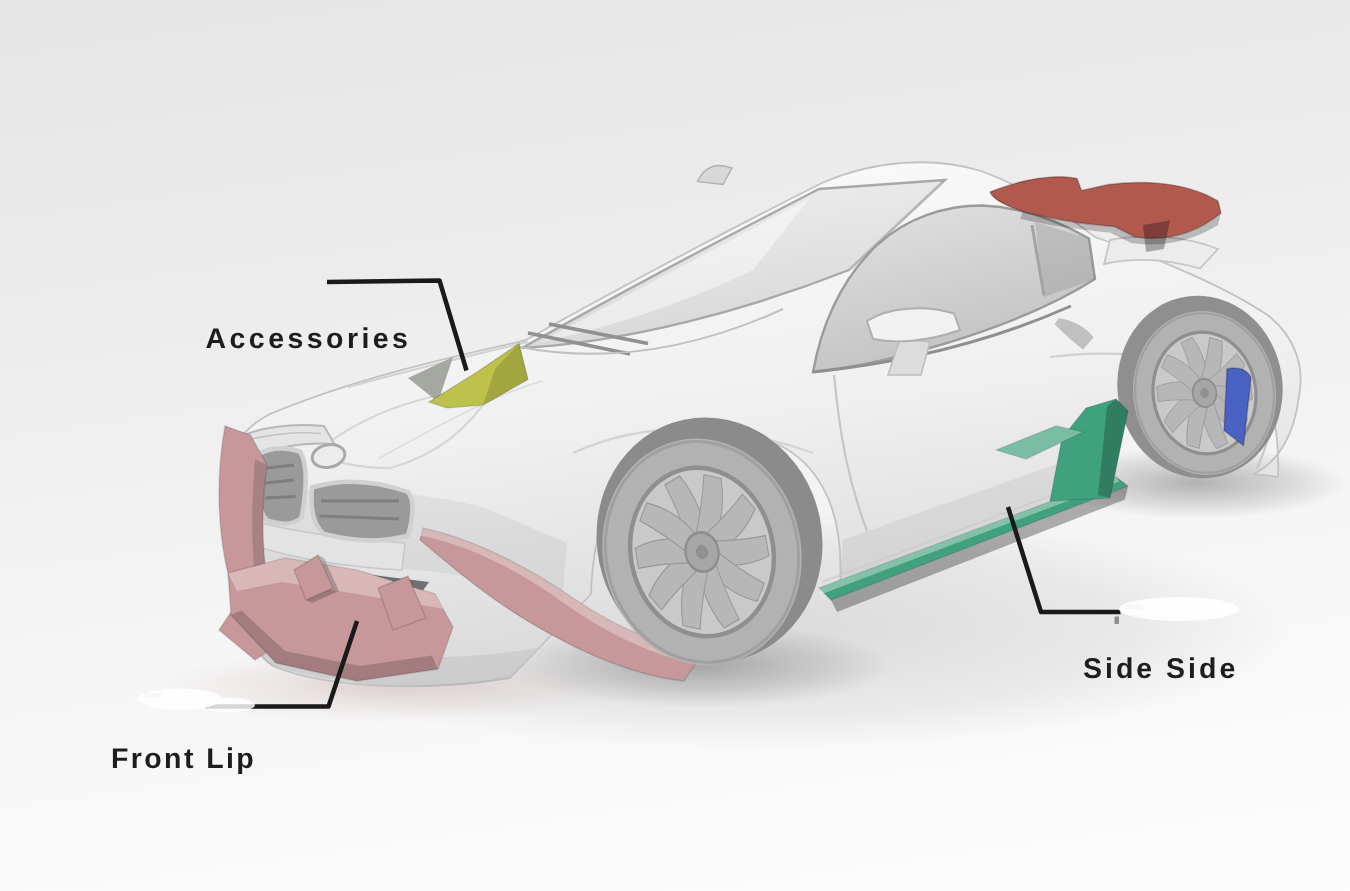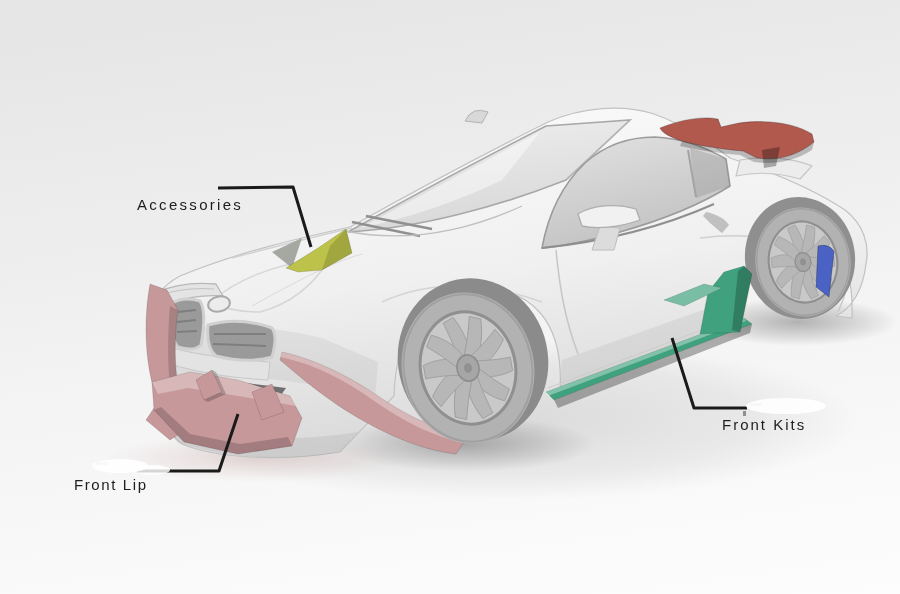--- a/index.html
+++ b/index.html
@@ -6,25 +6,26 @@
   .canvas{
     position:relative;
     width:900px;height:594px;
     overflow:hidden;
     background:linear-gradient(172deg,#e5e5e5 0%,#ececec 30%,#f5f5f5 62%,#fdfdfd 100%);
     font-family:"Liberation Sans",sans-serif;
   }
   .canvas svg.render{position:absolute;left:0;top:0;}
   .callout-label{
     position:absolute;
-    font-size:15px;
-    font-weight:400;
+    font-size:19px;
+    font-weight:700;
     letter-spacing:2.3px;
     color:#1d1d1d;
     white-space:nowrap;
+    margin-top:20px;
   }
   .label-accessories{left:137px;top:196px;}
   .label-side-kits{left:722px;top:416px;letter-spacing:2px;}
   .label-front-lip{left:74px;top:476px;letter-spacing:1.6px;}
   .logo{position:absolute;left:12px;top:480px;width:160px;height:100px;}
   .logo .emblem{position:absolute;left:10px;top:2px;}
   .brand-name{
     position:absolute;left:2px;top:69px;
     font-size:14.5px;font-weight:800;letter-spacing:1.8px;
     color:#c23a37;white-space:nowrap;
@@ -232,17 +233,17 @@
       <rect x="96" y="462" width="12" height="3" fill="rgba(120,120,120,0.40)"></rect>
       <ellipse cx="120" cy="466" rx="28" ry="7" fill="rgba(255,255,255,0.88)"></ellipse>
       <ellipse cx="152" cy="470" rx="18" ry="5" fill="rgba(255,255,255,0.82)"></ellipse>
       <rect x="750" y="403" width="12" height="3" fill="rgba(140,140,140,0.45)"></rect>
       <ellipse cx="786" cy="406" rx="40" ry="8" fill="rgba(255,255,255,0.88)"></ellipse>
       <rect x="743" y="411" width="3" height="5" fill="rgba(70,70,70,0.55)"></rect>
     </g>
   </svg>
 
   <div class="callout-label label-accessories">Accessories</div>
-  <div class="callout-label label-side-kits">Front Kits</div>
+  <div class="callout-label label-side-kits">Side Side</div>
   <div class="callout-label label-front-lip">Front Lip</div>
 
 
 </div>
 
 </body></html>

